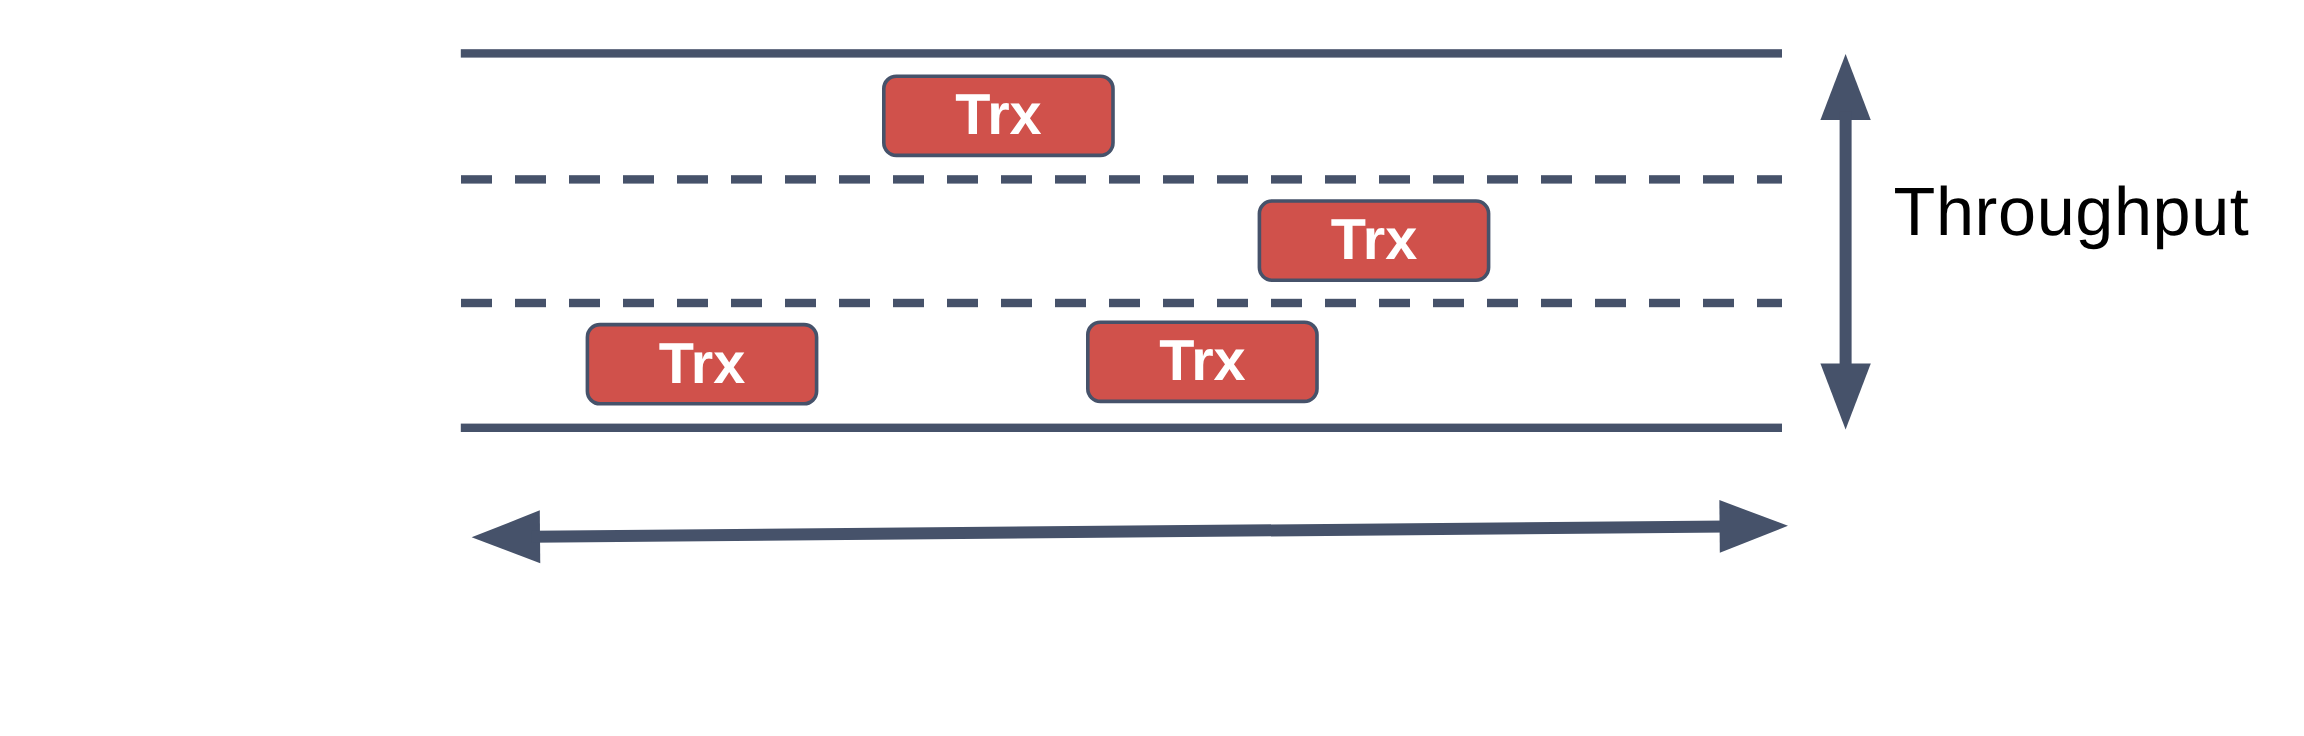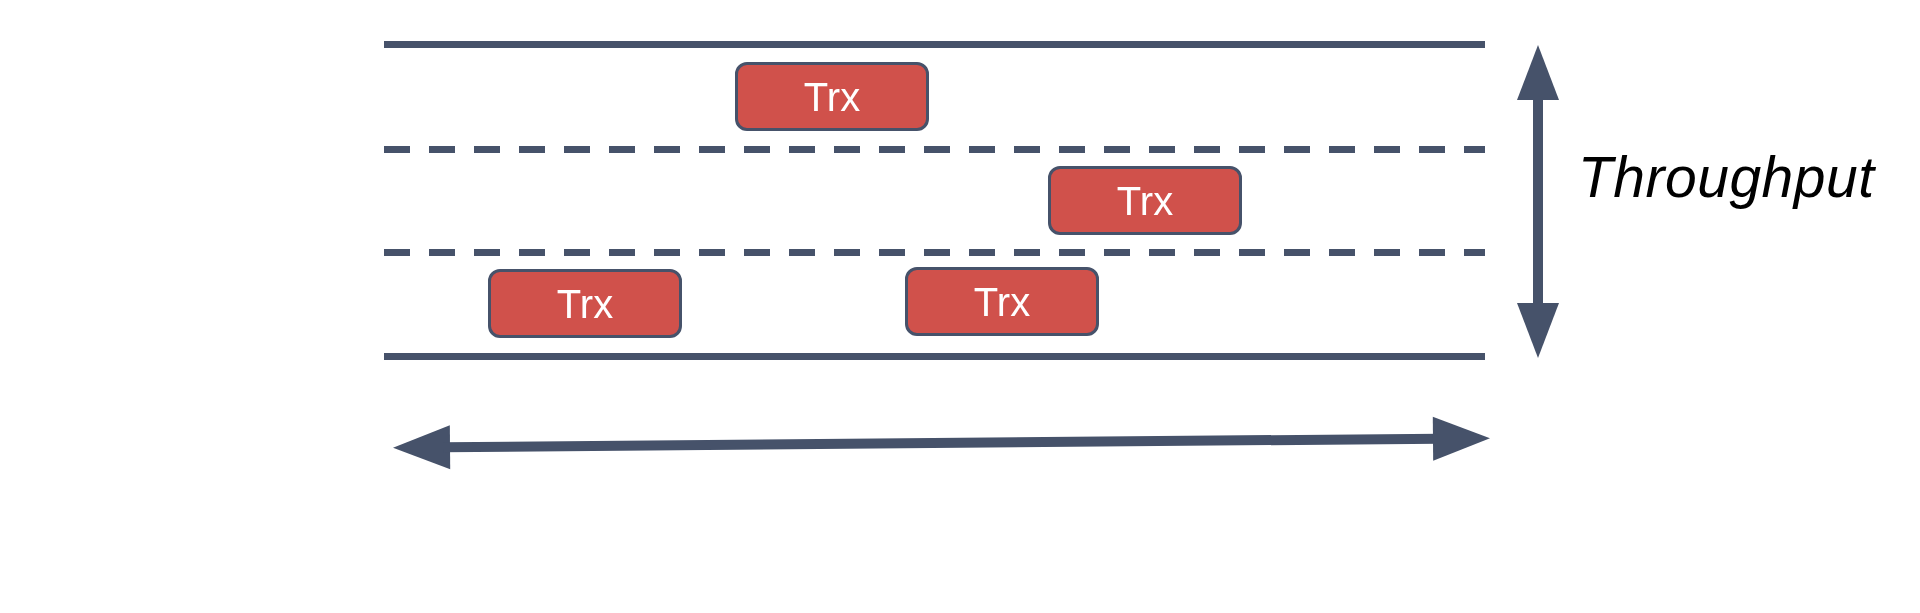--- a/index.html
+++ b/index.html
@@ -51,22 +51,23 @@
     position: absolute;
     width: 194px;
     height: 69px;
     background: var(--box-fill);
     border: 3px solid var(--line);
     border-radius: 12px;
     display: flex;
     align-items: center;
     justify-content: center;
     color: var(--box-text);
-    font-size: 40px;
+    font-size: 48px;
     line-height: 1;
+    font-weight: bold;
   }
   .trx-box.b0 { left: 735px;  top: 62px;  }
   .trx-box.b1 { left: 1048px; top: 166px; }
   .trx-box.b2 { left: 488px;  top: 269px; }
   .trx-box.b3 { left: 905px;  top: 267px; }
 
   
   .v-arrow {
     position: absolute;
     left: 1517px;
@@ -127,21 +128,21 @@
 
   
   .axis-label {
     position: absolute;
     color: var(--label-text);
     font-size: 57px;
     line-height: 1.15;
     white-space: nowrap;
     letter-spacing: 0.5px;
   }
-  .axis-label.throughput { left: 1578px; top: 145px; font-style: italic; }
+  .axis-label.throughput { left: 1578px; top: 145px; }
   .axis-label.time {
     left: 387px;
     top: 505px;
     width: 1100px;
     text-align: center;
   }
 </style>
 </head>
 <body>
 

